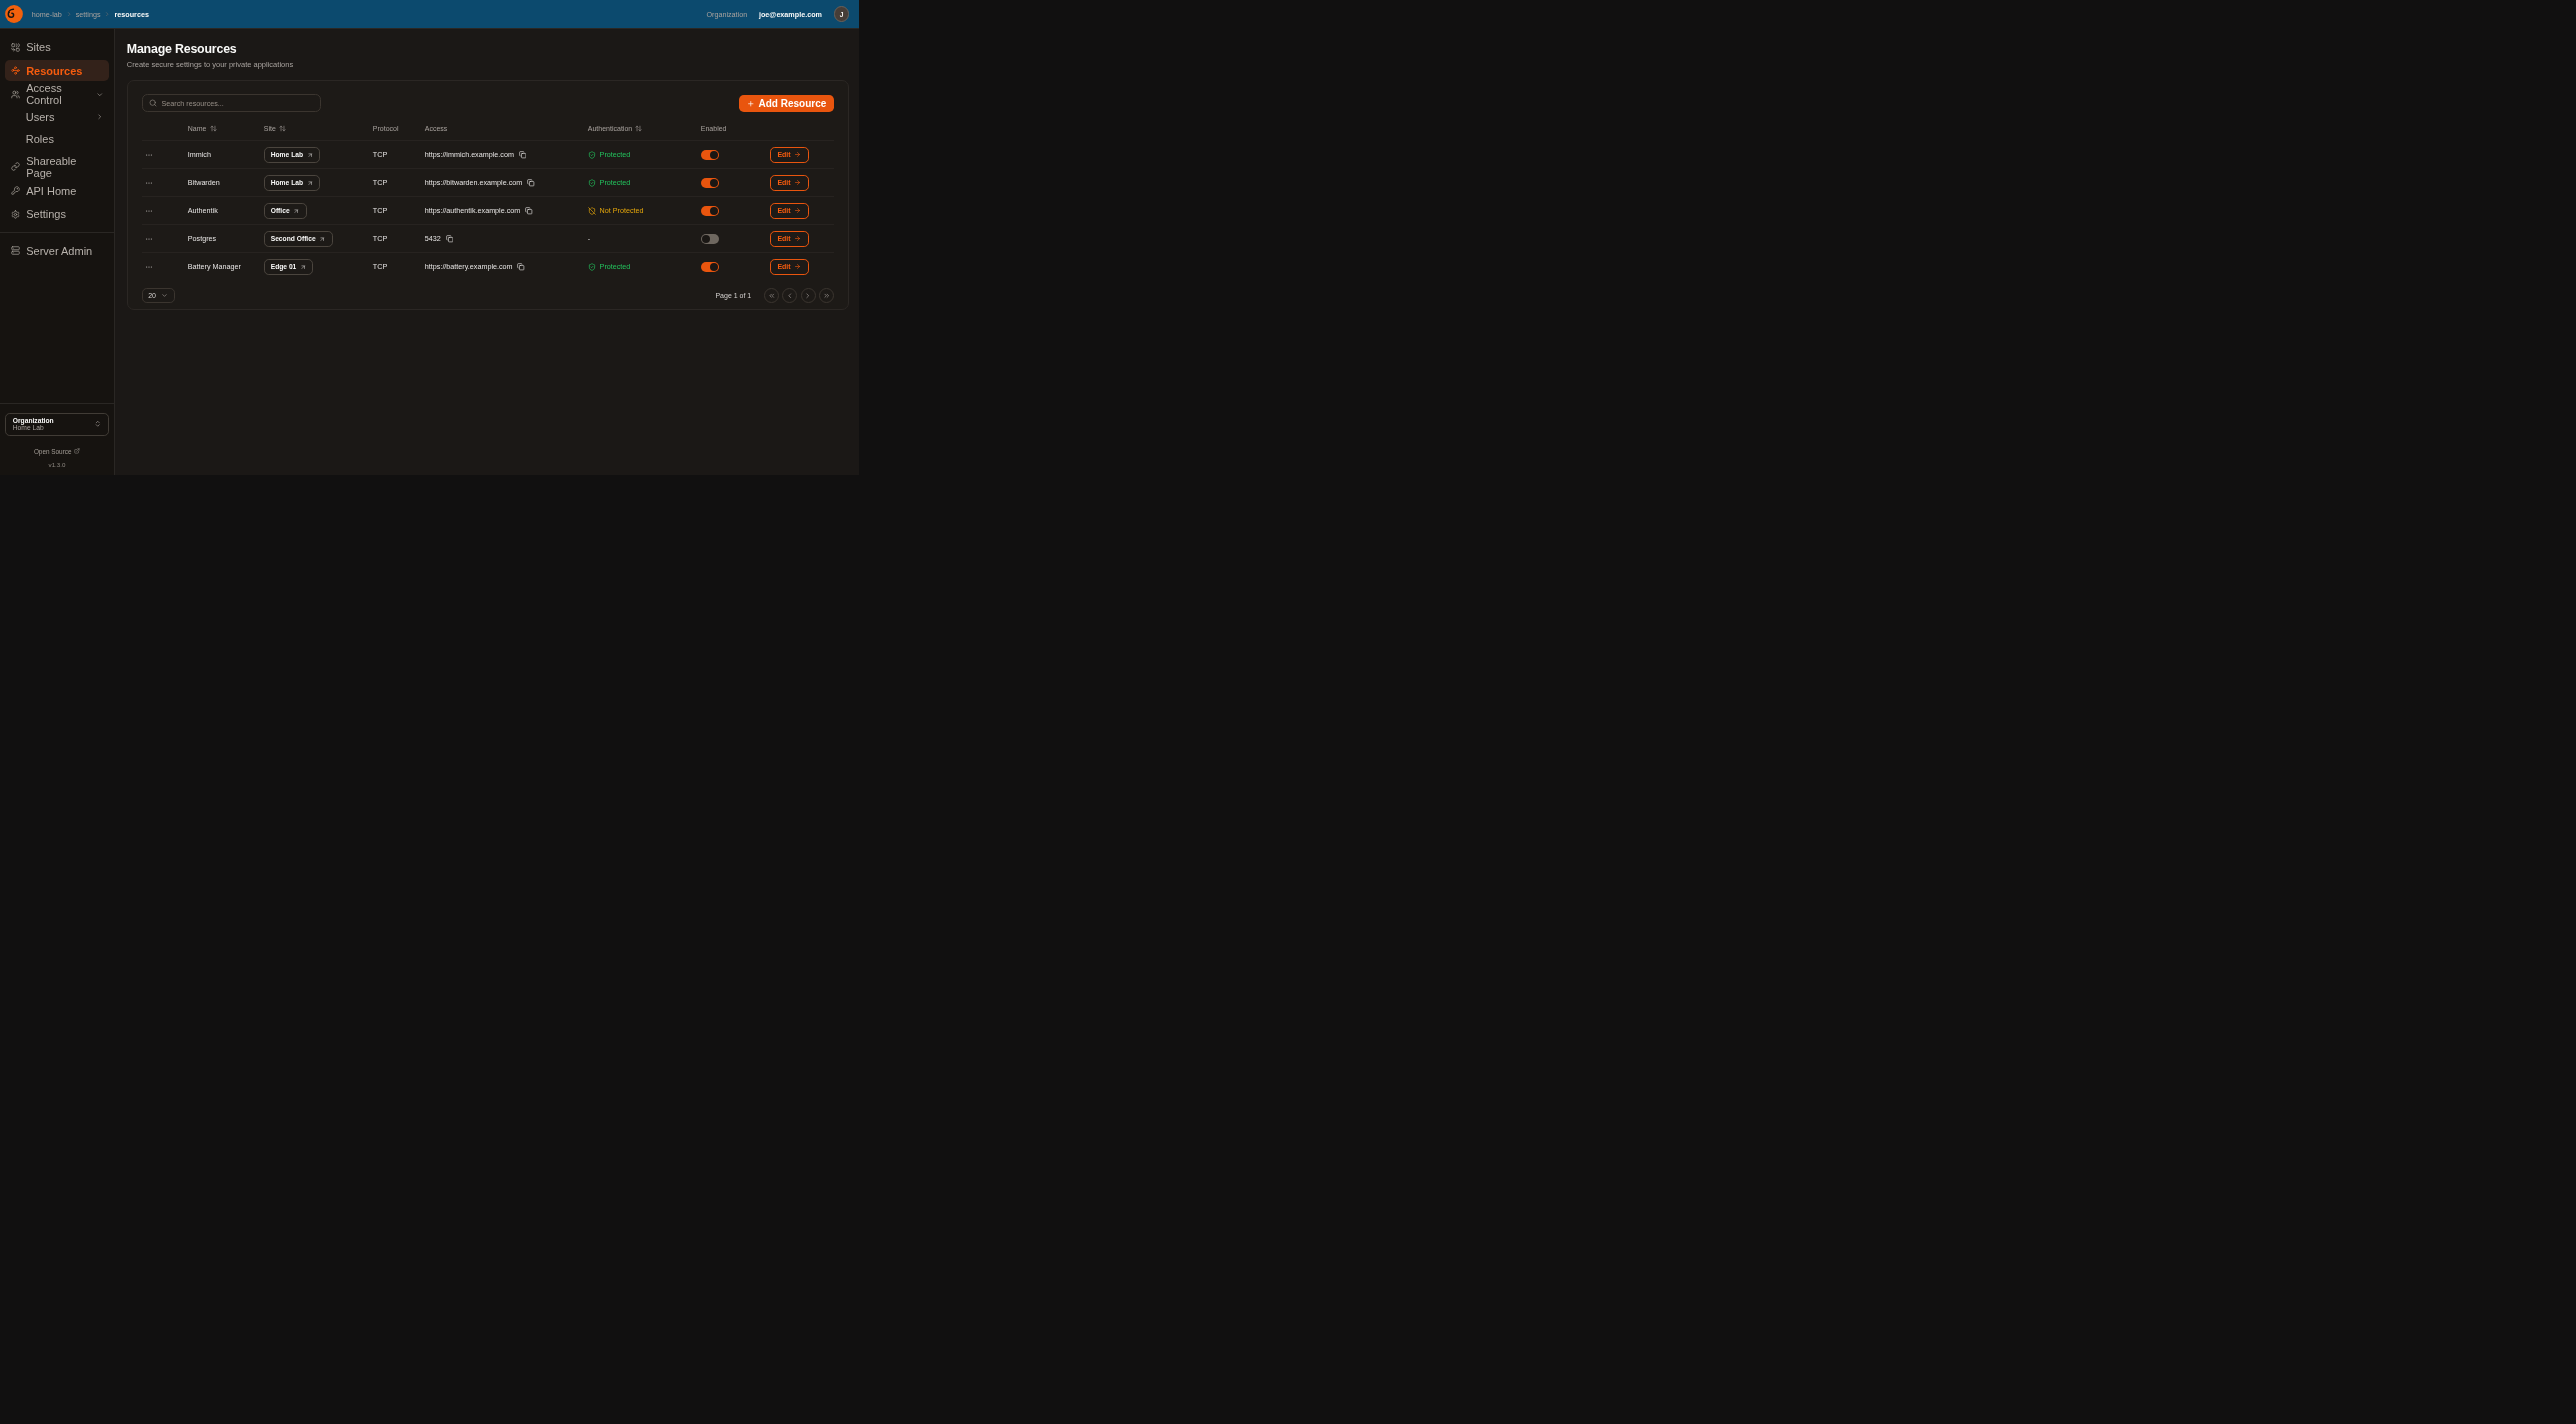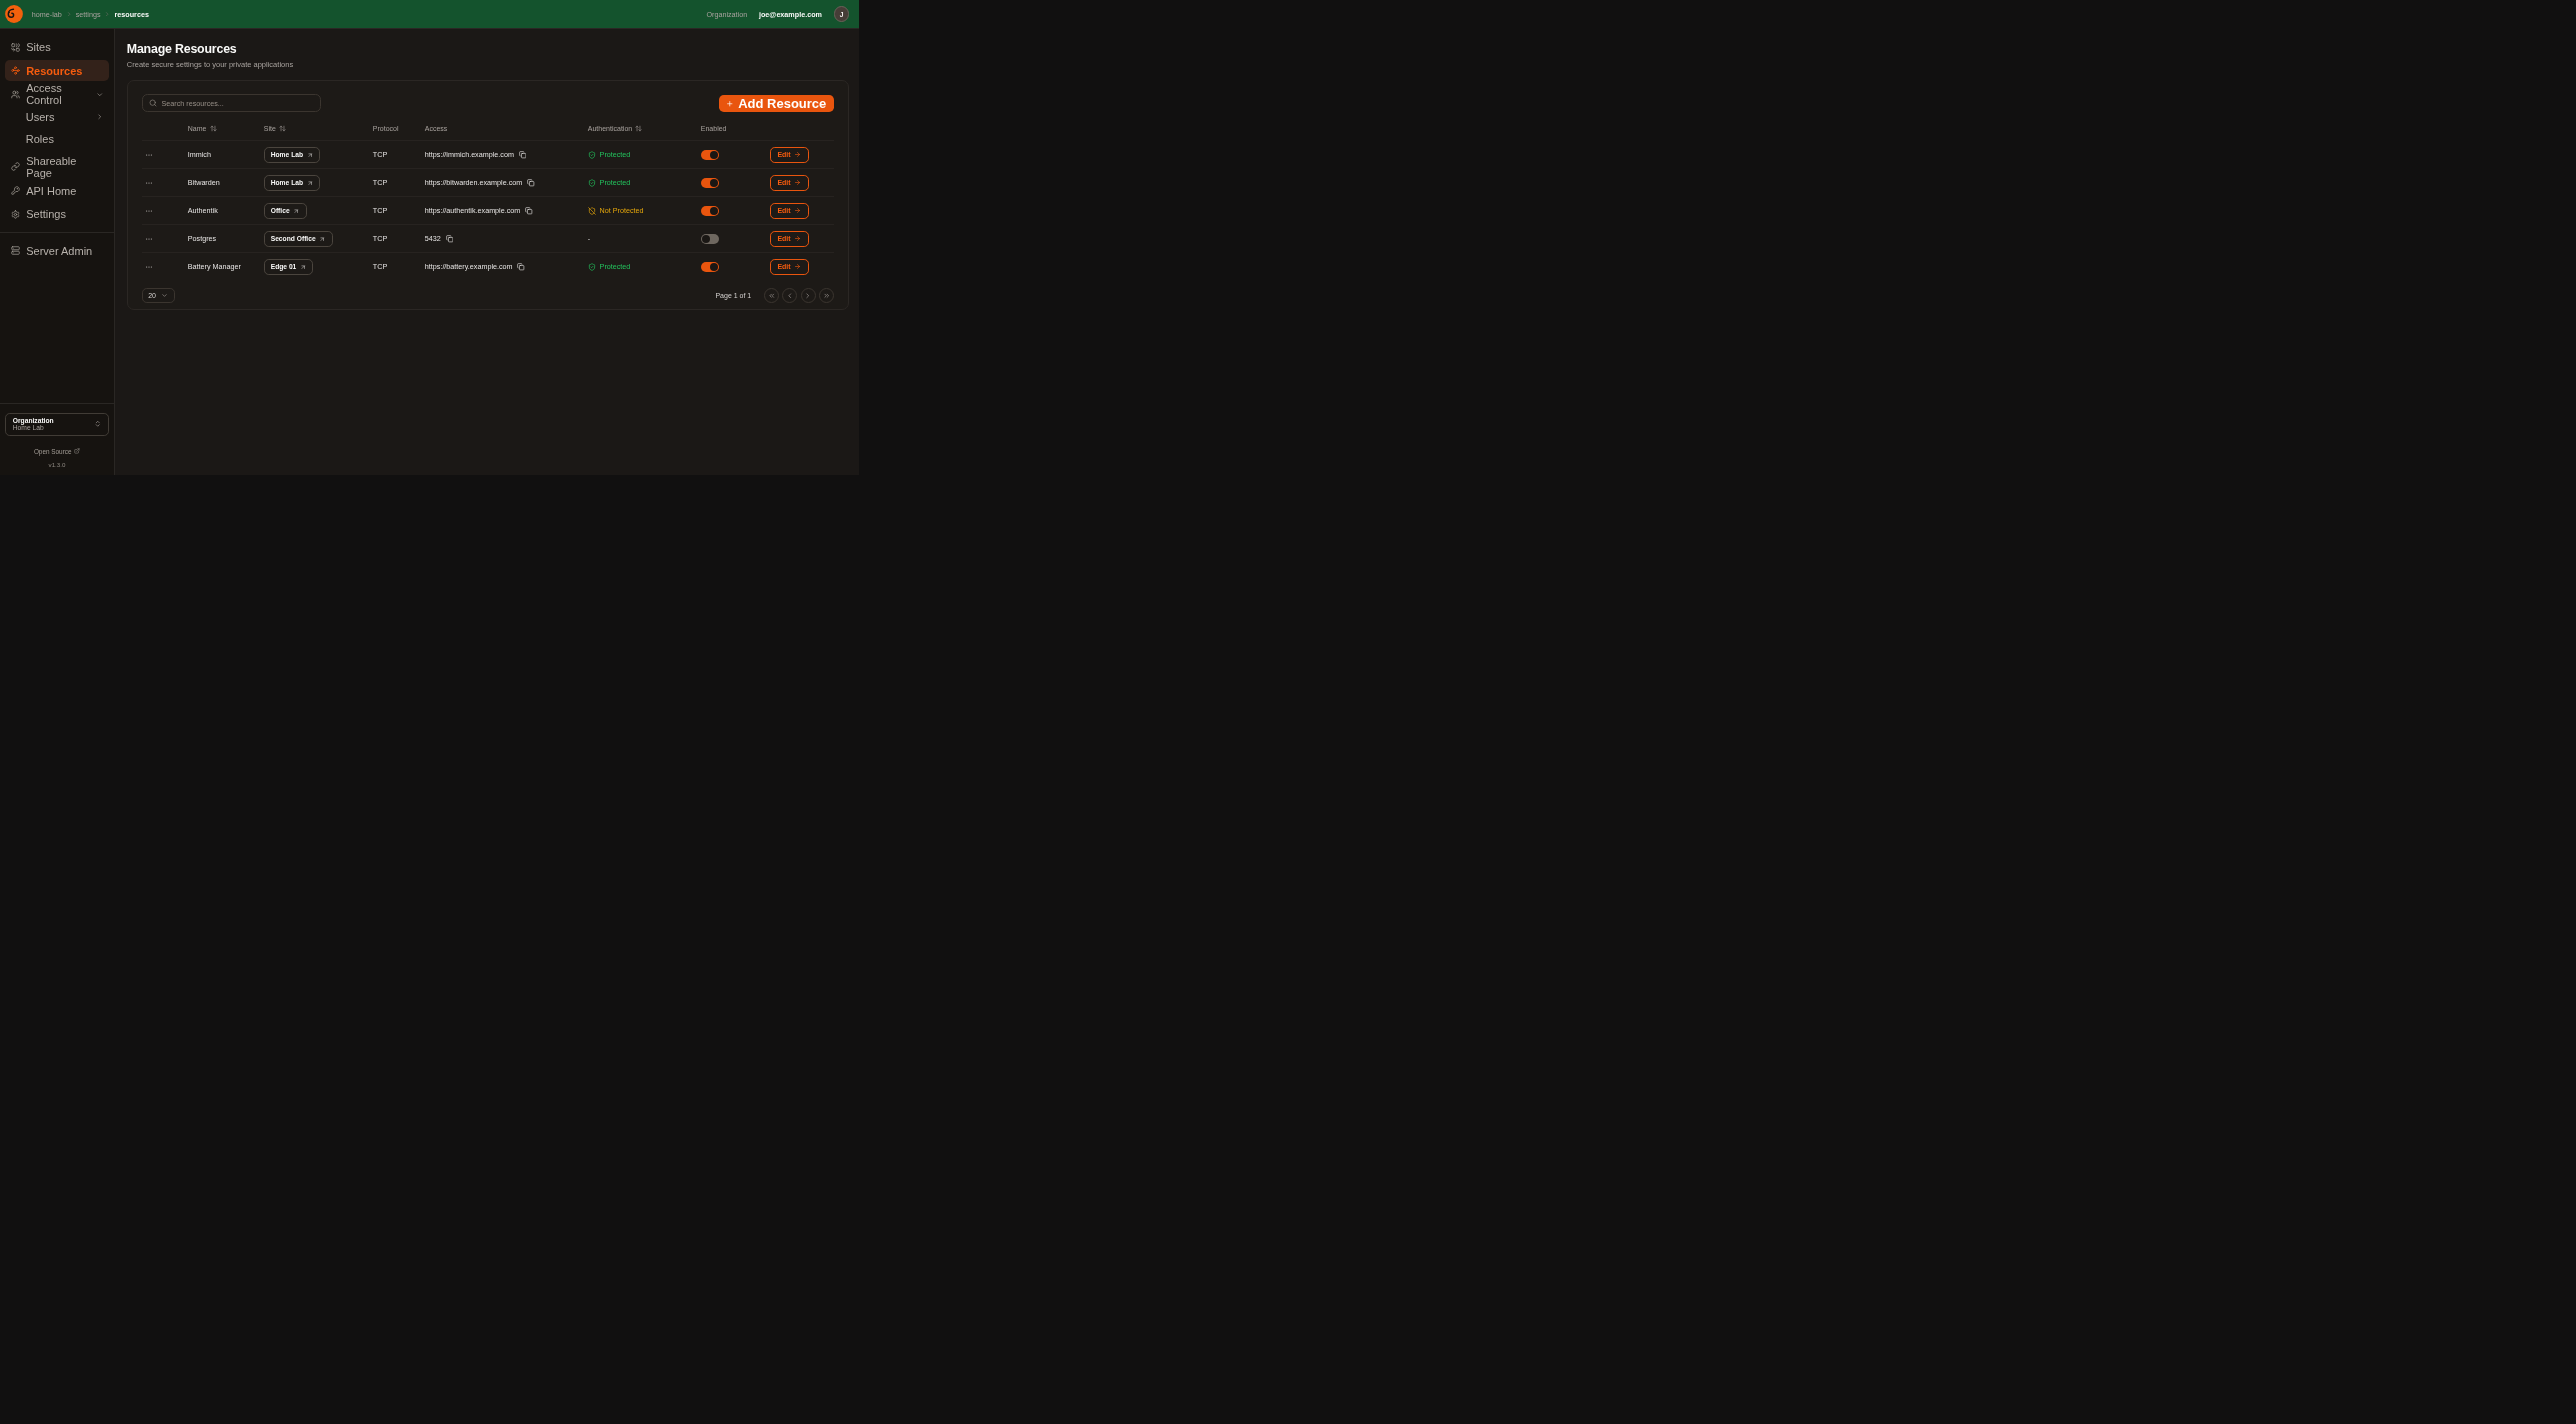--- a/index.html
+++ b/index.html
@@ -6,21 +6,21 @@
   html,body { background:#111010; }
   body {
     width:859px; height:475px; overflow:hidden;
     font-family:"Liberation Sans","DejaVu Sans",sans-serif;
     color:#f5f3f0; -webkit-font-smoothing:antialiased;
   }
   .app { width:100%; height:100%; display:flex; flex-direction:column; background:#1b1816; }
 
   
   .topbar {
-    height:29px; flex:0 0 29px; background:#14532d;
+    height:29px; flex:0 0 29px; background:#0c4a6e;
     border-bottom:0.5px solid #2a2724;
     display:flex; align-items:center; padding:0 9.7px 0 4.3px; gap:7.5px;
   }
   .logo { width:20px; height:20px; flex:0 0 auto; display:flex; }
   .crumbs { display:flex; align-items:center; gap:3.8px; font-size:7.2px; }
   .crumb { color:#a8a29e; }
   .crumb.current { color:#fafaf9; font-weight:700; }
   .crumb-sep { color:#79736d; display:flex; }
   .topbar-right { margin-left:auto; display:flex; align-items:center; gap:11.8px; }
   .doc-link { color:#a8a29e; font-size:7.2px; }
@@ -79,21 +79,21 @@
     width:179px; height:18px; border:0.5px solid #3b352f; border-radius:5.4px;
     display:flex; align-items:center; gap:4.8px; padding:0 5.9px; color:#8d867e;
   }
   .search-box input {
     background:transparent; border:none; outline:none; color:#e7e5e4;
     font-size:7.2px; width:100%; font-family:inherit;
   }
   .search-box input::placeholder { color:#978f87; }
   .add-btn {
     margin-left:auto; height:16.6px; background:#e9550e; color:#fff;
-    border:none; border-radius:4.8px; padding:0 7.5px; font-size:13px; font-weight:700;
+    border:none; border-radius:4.8px; padding:0 7.5px; font-size:10px; font-weight:700;
     display:flex; align-items:center; gap:4.3px; cursor:pointer; font-family:inherit;
   }
 
   
   .tbl { margin-top:4.3px; }
   .tr {
     display:grid;
     grid-template-columns:46px 76px 109px 52px 163px 113px 75px 1fr;
     align-items:center;
   }

